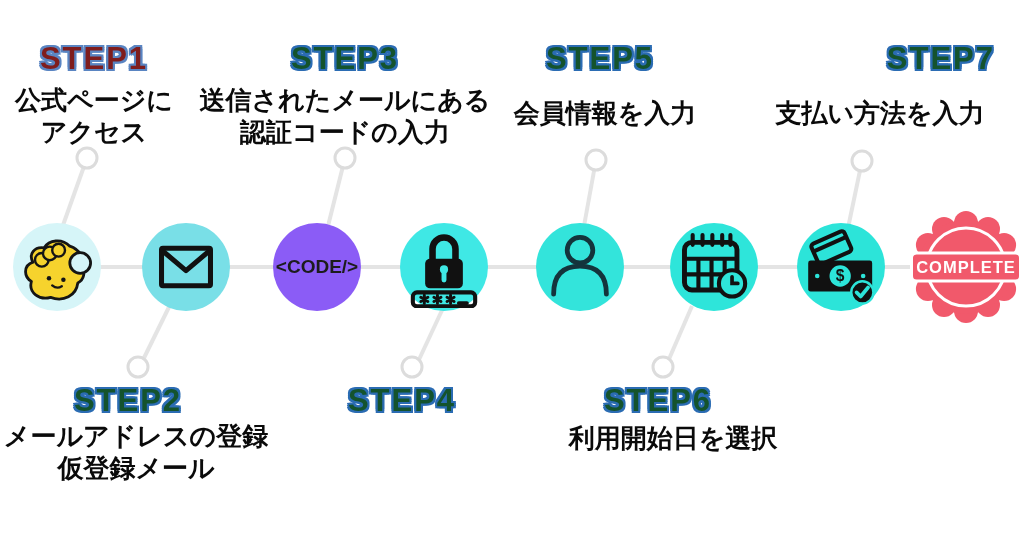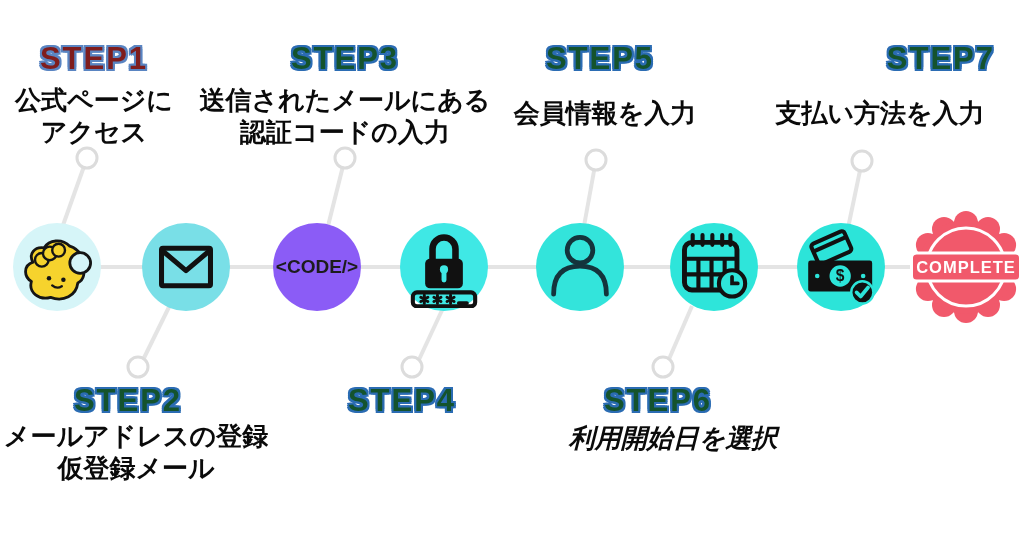--- a/index.html
+++ b/index.html
@@ -89,21 +89,21 @@
 
   <div class="step-label" style="left:18px;top:383px;width:220px;">STEP2</div>
   <div class="step-desc" style="left:0px;top:420px;width:272px;">
     <div>メールアドレスの登録</div>
     <div>仮登録メール</div>
   </div>
 
   <div class="step-label" style="left:302px;top:383px;width:200px;">STEP4</div>
 
   <div class="step-label" style="left:548px;top:383px;width:220px;">STEP6</div>
-  <div class="step-desc" style="left:538px;top:422px;width:270px;font-style:italic;">
+  <div class="step-desc" style="left:538px;top:422px;width:270px;">
     <div>利用開始日を選択</div>
   </div>
 
   <div class="node n1">
     <svg width="80" height="80" viewBox="0 0 100 100">
       <path d="M66,24 C56,14 40,16 34,26 C22,24 14,34 20,44 C8,48 8,62 18,68 C14,82 28,92 42,88 C58,94 74,86 76,70 C84,66 86,56 80,50 C86,40 78,28 66,24 Z" fill="#f6d32d" stroke="#151515" stroke-width="3.5" stroke-linejoin="round"></path>
       <circle cx="79" cy="45" r="13" fill="#d6f5f8" stroke="#151515" stroke-width="3.5"></circle>
       <circle cx="31" cy="41" r="8.5" fill="#f6d32d" stroke="#151515" stroke-width="3"></circle>
       <circle cx="41" cy="33" r="8.5" fill="#f6d32d" stroke="#151515" stroke-width="3"></circle>
       <circle cx="52" cy="29" r="8" fill="#f6d32d" stroke="#151515" stroke-width="3"></circle>

